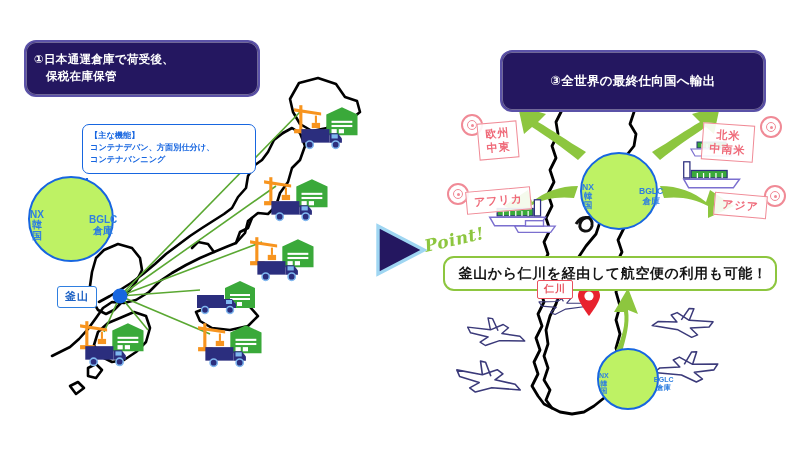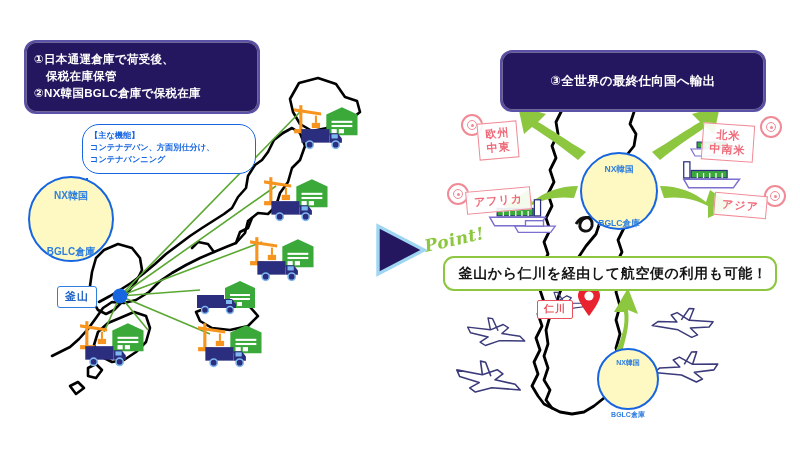--- a/index.html
+++ b/index.html
@@ -29,50 +29,50 @@
   #banner-left .ln{white-space:nowrap;display:block;}
   #banner-left .ln.indent{padding-left:12px;}
   #banner-right{
     left:500px;top:50px;width:250px;padding:21px 6px;
     font-size:12.5px;line-height:16px;text-align:center;
   }
 
   
   #feature-box{
     position:absolute;left:82px;top:124px;width:158px;
-    border:1.6px solid #1766e0;border-radius:17px;background:#ffffff;
+    border:1.6px solid #1766e0;border-radius:7px;background:#ffffff;
     padding:5px 7px 6px 7px;
     color:#1766e0;font-size:8.2px;line-height:12.2px;font-weight:bold;
   }
   #feature-box .ttl{display:block;}
   #feature-box .ln{display:block;white-space:nowrap;}
   #feature-tail{
     position:absolute;left:86px;top:178px;width:1.6px;height:26px;background:#1766e0;
   }
 
   
   #busan-tag{
     position:absolute;left:20px;top:286px;
     border:1.4px solid #2f7fe0;background:#ffffff;border-radius:3px;
     color:#1e62c4;font-size:11px;font-weight:bold;padding:2px 7px 3px 7px;
     letter-spacing:1px;
     margin-left:37px;
   }
   #incheon-tag{
-    position:absolute;left:537px;top:300px;
+    position:absolute;left:537px;top:280px;
     border:1.4px solid #e8515d;background:#ffffff;border-radius:2px;
     color:#e8515d;font-size:10px;font-weight:bold;padding:1px 6px 2px 6px;
     letter-spacing:1px;
   }
 
   
   .bubble{
-    position:absolute;border-radius:50%;background:#fef9c3;
+    position:absolute;border-radius:50%;background:#bef264;
     border:2.6px solid #1766e0;
-    display:flex;flex-direction:column;align-items:center;justify-content:flex-start;
+    display:flex;flex-direction:row;align-items:center;justify-content:flex-start;
     box-sizing:border-box;
     gap:45px;
   }
   .bubble .bt{color:#2f7fe0;font-weight:bold;text-align:center;line-height:1.05;}
   #bubble-left{left:28px;top:176px;width:86px;height:86px;padding-top:13px;}
   #bubble-left .bt{font-size:10px;}
   #bubble-mid{left:580px;top:152px;width:78px;height:78px;padding-top:11px;}
   #bubble-mid .bt{font-size:8.6px;}
   #bubble-low{left:597px;top:348px;width:62px;height:62px;padding-top:9px;}
   #bubble-low .bt{font-size:7px;}
@@ -396,21 +396,20 @@
     </g>
 
     <g>
       <path d="M378 226 L424 250 L378 274 Z" fill="#241760" stroke="#9fd6f2" stroke-width="3.4"></path>
     </g>
   </svg>
 
   <div class="navy-banner nosel" id="banner-left">
     <span class="ln">①日本通運倉庫で荷受後、</span>
     <span class="ln indent">保税在庫保管</span>
-    <span class="ln">②NX韓国BGLC倉庫で保税在庫</span>
   </div>
 
   <div id="feature-tail"></div>
   <div id="feature-box" class="nosel">
     <span class="ttl">【主な機能】</span>
     <span class="ln">コンテナデバン、方面別仕分け、</span>
     <span class="ln">コンテナバンニング</span>
   </div>
 
   <div class="bubble nosel" id="bubble-left">

